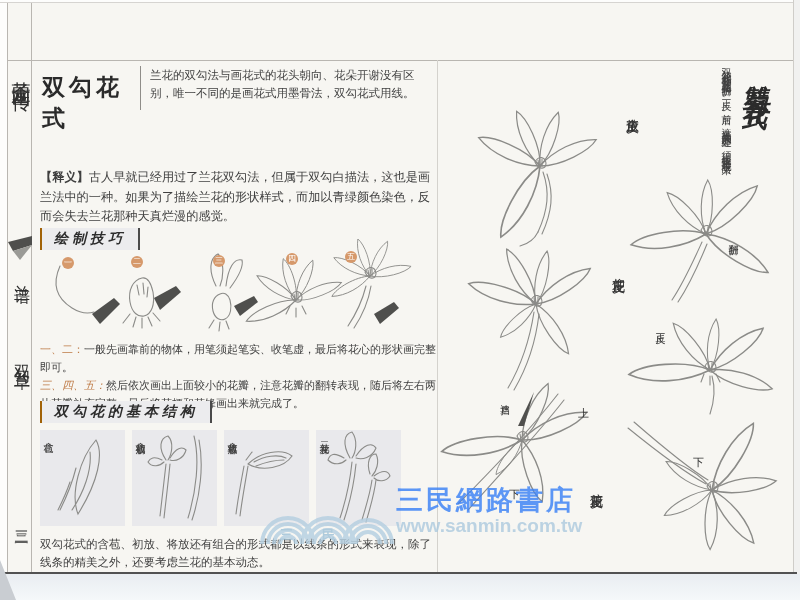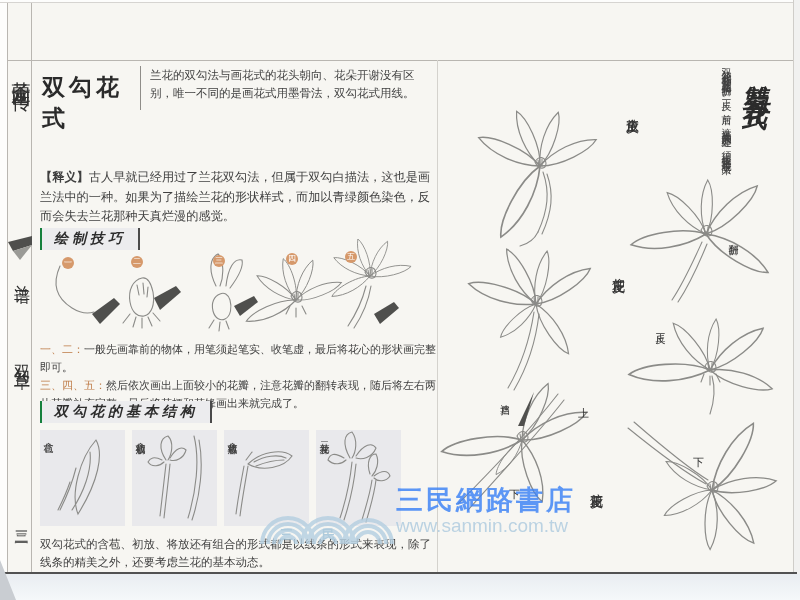--- a/index.html
+++ b/index.html
@@ -16,21 +16,21 @@
     background:linear-gradient(180deg,#e9edf1,#f5f8fa);}
   #corner-shadow{left:0;top:560px;width:0;height:0;
     border-bottom:40px solid #c9cdd2;border-right:16px solid transparent;}
   #right-strip{left:793px;top:0;width:7px;height:575px;background:#f1f1f0;border-left:1px solid #cfcdc9;}
   
   .vtext{writing-mode:vertical-rl;text-orientation:upright;letter-spacing:3px;}
   .serif{font-family:"DejaVu Serif",serif;}
   
   .side-t{color:#2f2f2f;}
   
-  .boxhead{display:inline-block;border-left:2px solid #15803d;border-right:2px solid #4a4a4a;
+  .boxhead{display:inline-block;border-left:2px solid #a16207;border-right:2px solid #4a4a4a;
     background:#ececee;padding:2px 12px;font-family:"DejaVu Serif",serif;font-style:italic;
     font-weight:bold;font-size:14px;letter-spacing:4px;color:#2d2d2d;}
   
   .quote{color:#bf7c48;font-size:10.5px;line-height:1.85;letter-spacing:1px;}
   .qsource{position:absolute;right:6px;bottom:0;color:#bf7c48;font-size:10.5px;}
   
   .stepnum{position:absolute;width:12px;height:12px;border-radius:50%;background:#d6996b;
     color:#fff;font-size:8px;line-height:12px;text-align:center;}
   
   .panel{position:absolute;top:430px;width:85px;height:96px;background:#e9e9ec;}
@@ -40,21 +40,21 @@
   svg.art{position:absolute;overflow:visible;}
   .ln path,.ln use{stroke:#8b8b88;fill:none;stroke-width:1.1;stroke-linecap:round;}
   .ink-fill{fill:#4f4f4d;stroke:none;}
   
   .flabel{position:absolute;color:#333;font-size:11px;letter-spacing:1px;}
   .flabel.v{writing-mode:vertical-rl;text-orientation:upright;line-height:13px;}
   
   #watermark{left:250px;top:468px;width:340px;height:84px;opacity:.82;pointer-events:none;}
   #wm-name{position:absolute;left:146px;top:14px;font-size:27px;font-weight:bold;
     letter-spacing:3px;color:#3b82f6;font-family:"DejaVu Serif",serif;}
-  #wm-url{position:absolute;left:146px;top:47px;font-size:19px;font-weight:normal;color:#aecbdf;}
+  #wm-url{position:absolute;left:146px;top:47px;font-size:19px;font-weight:bold;color:#aecbdf;}
   .wm-char{position:absolute;font-size:13px;font-weight:bold;color:#9fc2d8;}
   p{margin:0;}
 </style>
 </head>
 <body>
 
 <div id="stage">
 
   <svg width="0" height="0" class="abs">
     <defs>
@@ -141,21 +141,21 @@
   </svg>
 
   <div class="stepnum" style="left:62px;top:257px;">一</div>
   <div class="stepnum" style="left:131px;top:256px;">二</div>
   <div class="stepnum" style="left:213px;top:255px;">三</div>
   <div class="stepnum" style="left:286px;top:253px;">四</div>
   <div class="stepnum" style="left:345px;top:251px;">五</div>
 
   <div class="abs" style="left:40px;top:340px;width:396px;font-size:11px;line-height:1.65;">
     <p><span style="color:#bf7c48;">一、二：</span><span>一般先画靠前的物体，用笔须起笔实、收笔虚，最后将花心的形状画完整即可。</span></p>
-    <p><span style="color:#bf7c48;">三、四、五：</span><span>然后依次画出上面较小的花瓣，注意花瓣的翻转表现，随后将左右两片花瓣补充完整，最后将花梗和花锋画出来就完成了。</span></p>
+    <p><span style="color:#bf7c48;font-style:italic;">三、四、五：</span><span>然后依次画出上面较小的花瓣，注意花瓣的翻转表现，随后将左右两片花瓣补充完整，最后将花梗和花锋画出来就完成了。</span></p>
   </div>
 
   <div class="abs" style="left:40px;top:401px;">
     <span class="boxhead">双勾花的基本结构</span>
   </div>
 
   <div class="panel" style="left:40px;">
     <span class="plabel">含苞</span>
     <svg class="art ln" style="left:0;top:0;" width="85" height="96">
       <path d="M56,10 C64,24 58,52 38,84 C30,64 40,28 56,10"></path>

